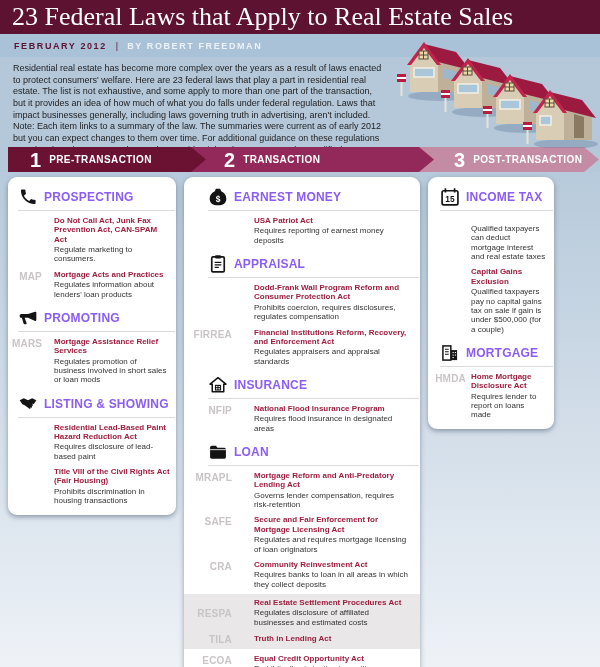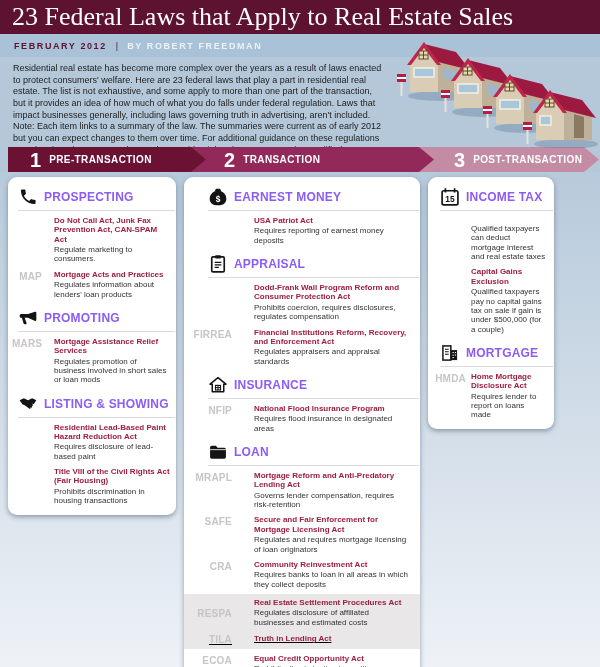--- a/index.html
+++ b/index.html
@@ -74,21 +74,21 @@
     flex:0 0 auto; padding-top:1px; letter-spacing:.2px;
   }
   .card1 .acr { width:30px; }
   .card2 .acr { width:44px; }
   .card3 .acr { width:32px; }
   .law-wrap { flex:1; min-width:0; }
   .law { display:block; color:#9e1e3e; font-weight:bold; font-size:8px; line-height:1.17; text-decoration:none; }
   .desc { display:block; color:#333333; font-size:8px; line-height:1.17; margin-top:1px; }
   .item.hl { background:#e9e7e8;align-items:center; }
   .item.hl-first { padding-top:4px; padding-bottom:2px; margin-bottom:0; }
-  .item.hl-last  { margin-top:0; padding-top:4px; padding-bottom:4px;text-decoration:underline; }
+  .item.hl-last  { margin-top:0; padding-top:4px; padding-bottom:4px; }
 </style>
 </head>
 <body>
 
 <div class="page">
 
   <div class="title-bar">23 Federal Laws that Apply to Real Estate Sales</div>
 
   <div class="byline-bar">
     <span class="byline-date">FEBRUARY 2012</span>

